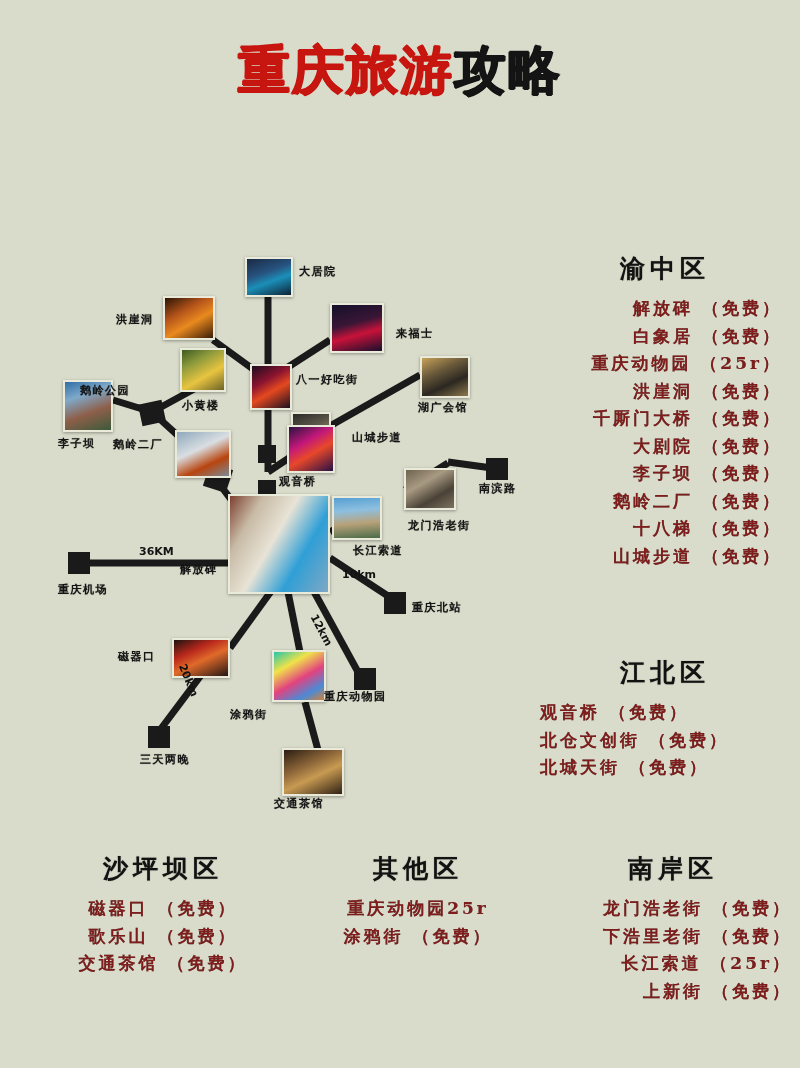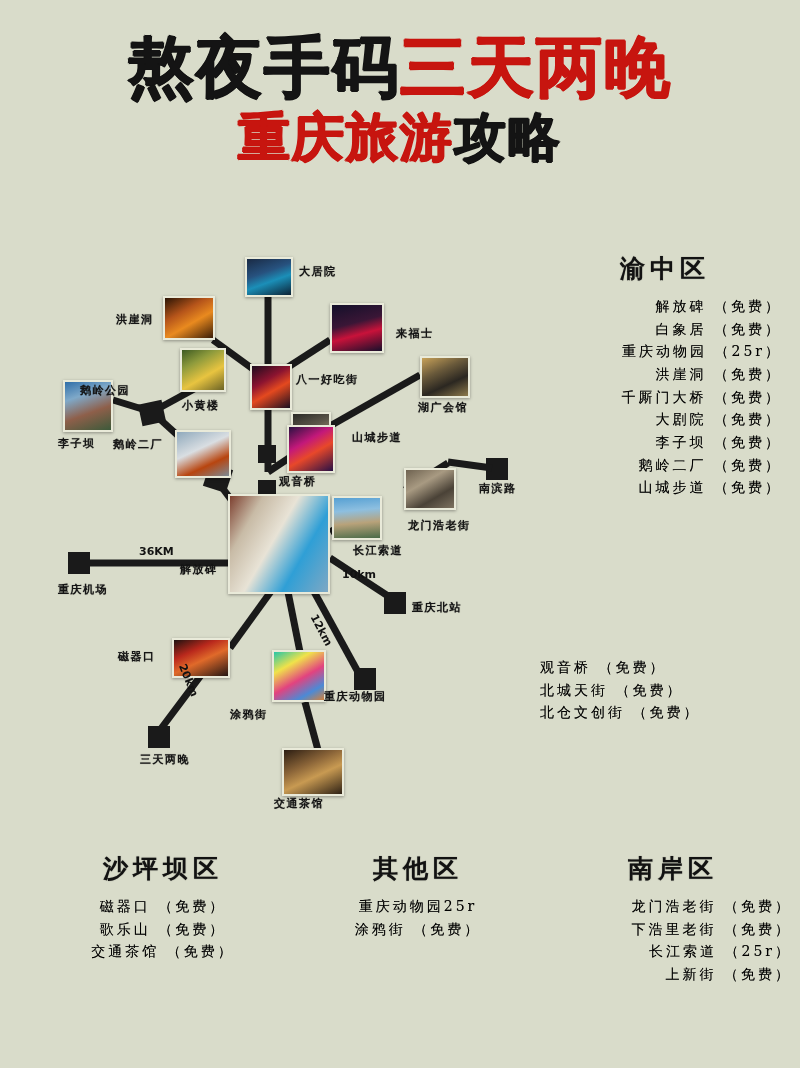--- a/index.html
+++ b/index.html
@@ -73,23 +73,23 @@
     font-weight:700;
     font-size:25px;
     color:#121212;
     letter-spacing:5px;
     text-align:center;
     margin-bottom:10px;
     text-shadow:0 0 1px rgba(0,0,0,.5);
   }
   .district-item{
     font-family:"DejaVu Serif","Liberation Serif",serif;
-    font-weight:400;
-    font-size:14px;
-    color:#000000;
+    font-weight:700;
+    font-size:17px;
+    color:#7f1d1d;
     letter-spacing:3px;
     line-height:1.62;
     white-space:nowrap;
     text-shadow:0 0 .6px rgba(0,0,0,.45);
   }
 
   #d-yuzhong{left:540px;top:252px;width:250px;}
   #d-yuzhong .district-title{text-align:center;}
   #d-yuzhong .district-item{text-align:right;padding-right:8px;}
 
@@ -123,21 +123,20 @@
   .ph-tuya{background:linear-gradient(150deg,#27c6a8 0%,#f0e24a 28%,#e2437f 55%,#4b8ad6 80%,#d4813a 100%);}
   .ph-chaguan{background:linear-gradient(155deg,#2b1d12 0%,#8a6438 35%,#c89a52 58%,#2e2115 100%);}
   .ph-jiefangbei{background:linear-gradient(120deg,#7d4030 0%,#c8bba6 22%,#e8e3d6 45%,#2f9fd6 70%,#7ea8c4 100%);}
 </style>
 </head>
 <body>
 
 <div class="page">
 
   <div class="title-block">
-    <div class="title-line l1"><span class="t-black">熬夜手码</span><span class="t-red">三天两晚</span></div>
     <div class="title-line l2"><span class="t-red">重庆旅游</span><span class="t-black">攻略</span></div>
   </div>
 
   <div class="map">
 
     <svg viewBox="0 0 540 580">
       <g stroke="#1a1a1a" stroke-width="7" stroke-linecap="butt" fill="none">
 
         <line x1="268" y1="57" x2="268" y2="232"></line>
 
@@ -330,27 +329,29 @@
   <div class="district" id="d-yuzhong">
     <div class="district-title">渝中区</div>
     <div class="district-item">解放碑  （免费）</div>
     <div class="district-item">白象居  （免费）</div>
     <div class="district-item">重庆动物园  （25r）</div>
     <div class="district-item">洪崖洞  （免费）</div>
     <div class="district-item">千厮门大桥  （免费）</div>
     <div class="district-item">大剧院  （免费）</div>
     <div class="district-item">李子坝  （免费）</div>
     <div class="district-item">鹅岭二厂  （免费）</div>
+    <div class="district-item">十八梯  （免费）</div>
     <div class="district-item">山城步道  （免费）</div>
   </div>
 
   <div class="district" id="d-jiangbei">
+    <div class="district-title">江北区</div>
     <div class="district-item">观音桥  （免费）</div>
+    <div class="district-item">北仓文创街  （免费）</div>
     <div class="district-item">北城天街  （免费）</div>
-    <div class="district-item">北仓文创街  （免费）</div>
   </div>
 
   <div class="district" id="d-shapingba">
     <div class="district-title">沙坪坝区</div>
     <div class="district-item">磁器口  （免费）</div>
     <div class="district-item">歌乐山  （免费）</div>
     <div class="district-item">交通茶馆  （免费）</div>
   </div>
 
   <div class="district" id="d-other">

